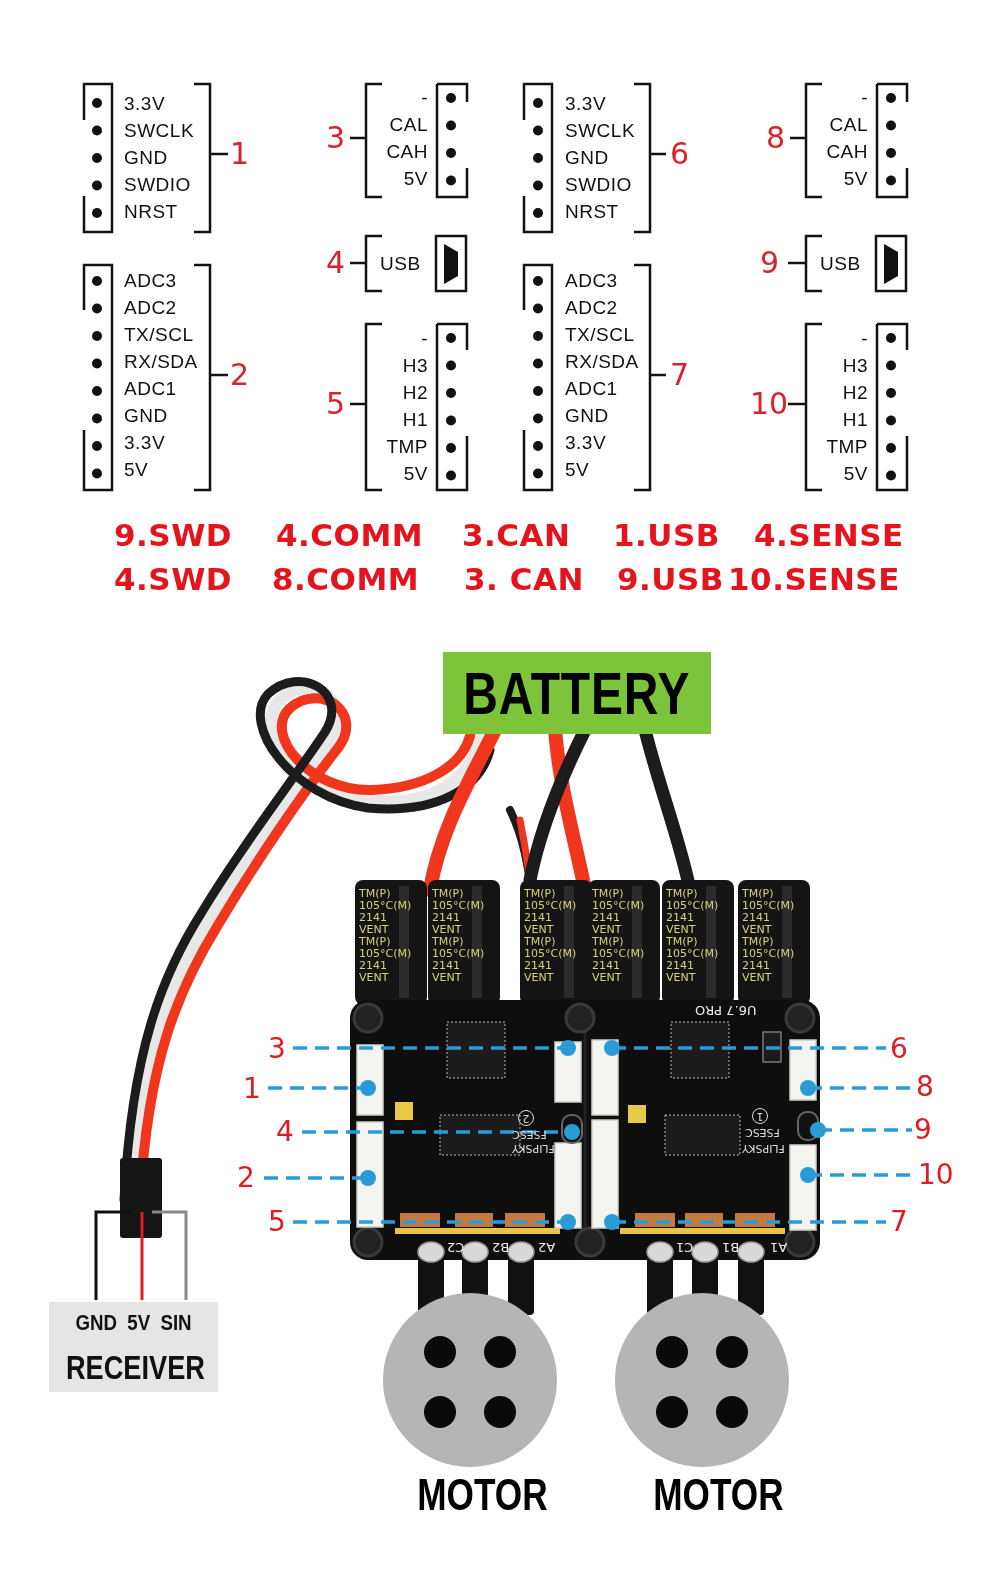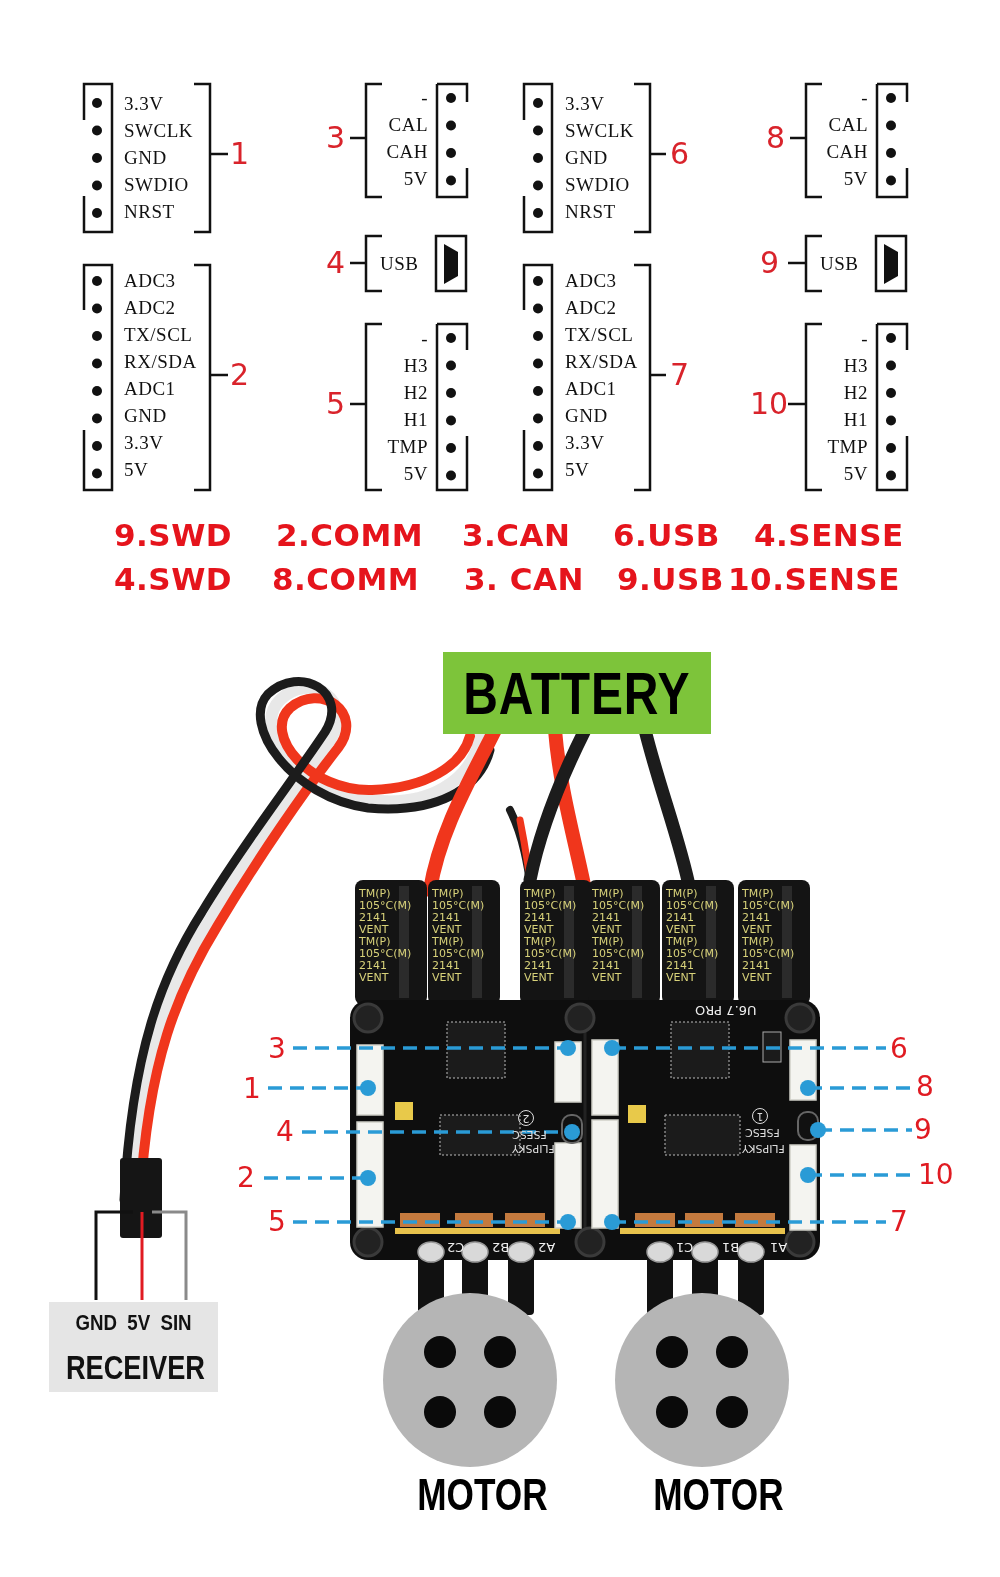--- a/index.html
+++ b/index.html
@@ -1,20 +1,20 @@
 <!DOCTYPE html>
 <html><head>
 <meta charset="utf-8">
 <style>
   html, body { margin:0; padding:0; background:#ffffff; }
   body { width:1000px; height:1577px; position:relative; overflow:hidden;
          font-family:"DejaVu Sans", sans-serif; }
   .abs { position:absolute; }
   
-  .pin-lbl { position:absolute; font-family:Liberation Serif, serif; font-size:19px;
+  .pin-lbl { position:absolute; font-family:Liberation Sans, sans-serif; font-size:19px;
              color:#111; line-height:27px; letter-spacing:0.5px; }
   .pin-lbl.right { text-align:right; }
   .num { position:absolute; font-family:"DejaVu Sans", sans-serif; color:#d9232b;
          font-size:30px; line-height:30px; }
   .legend { position:absolute; font-family:"DejaVu Sans", sans-serif; color:#e5141c;
             font-size:31px; font-weight:bold; letter-spacing:0.5px; white-space:nowrap; }
   .callout-num { position:absolute; font-family:"DejaVu Sans", sans-serif; color:#e01b22;
                  font-size:28px; line-height:28px; }
   .battery { position:absolute; left:443px; top:652px; width:268px; height:82px;
              background:#7dc43a; display:flex; align-items:center; justify-content:center; }
@@ -230,23 +230,23 @@
   <div>-</div>
   <div>H3</div>
   <div>H2</div>
   <div>H1</div>
   <div>TMP</div>
   <div>5V</div>
 </div>
 
 <div>
   <div class="legend" style="left:114px;top:517px">9.SWD</div>
-  <div class="legend" style="left:276px;top:517px">2.COMM</div>
+  <div class="legend" style="left:276px;top:517px">4.COMM</div>
   <div class="legend" style="left:462px;top:517px">3.CAN</div>
-  <div class="legend" style="left:613px;top:517px">6.USB</div>
+  <div class="legend" style="left:613px;top:517px">1.USB</div>
   <div class="legend" style="left:754px;top:517px">4.SENSE</div>
   <div class="legend" style="left:114px;top:561px">4.SWD</div>
   <div class="legend" style="left:272px;top:561px">8.COMM</div>
   <div class="legend" style="left:464px;top:561px">3. CAN</div>
   <div class="legend" style="left:617px;top:561px">9.USB</div>
   <div class="legend" style="left:728px;top:561px">10.SENSE</div>
 </div>
 
 <svg class="abs" style="left:0;top:600px" width="1000" height="977">
 

